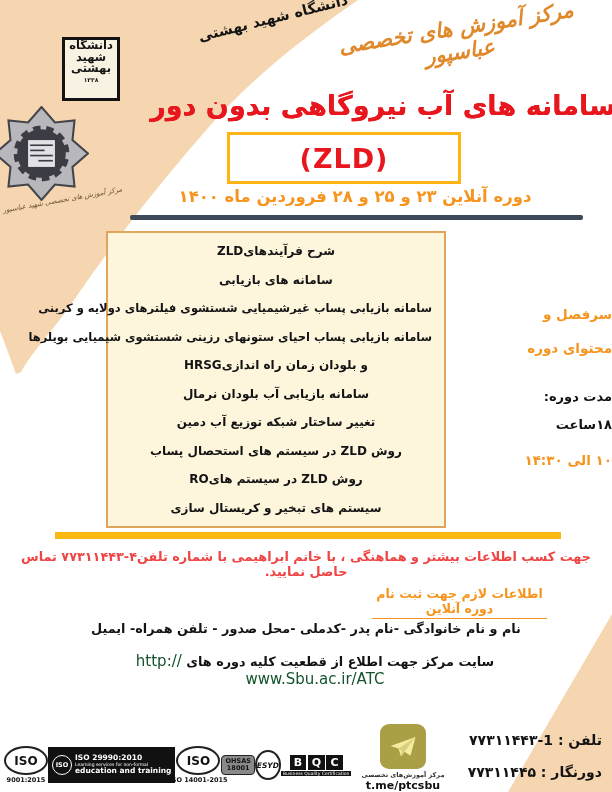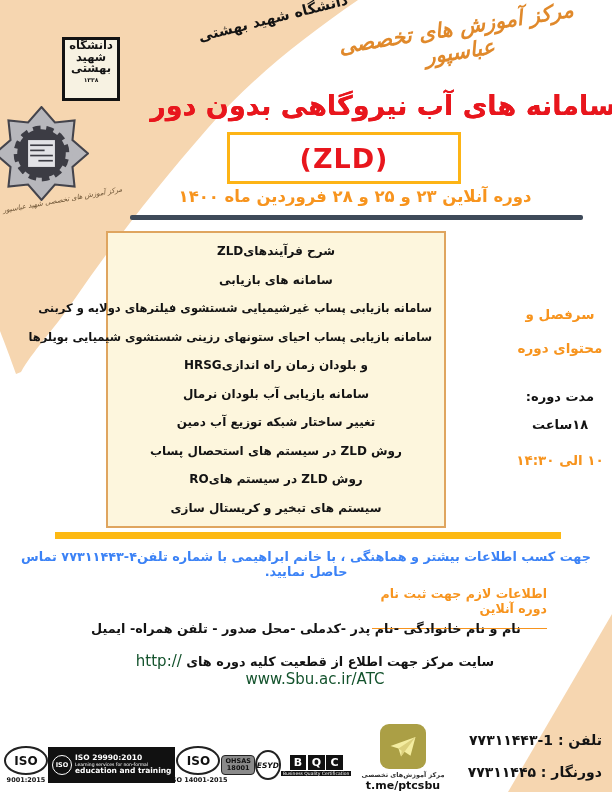--- a/index.html
+++ b/index.html
@@ -35,31 +35,31 @@
   #dark-rule{left:130px;top:215px;width:453px;height:5px;background:#3E4A59;border-radius:2px;}
 
   
   #course-box{left:106px;top:231px;width:340px;height:297px;background:#FDF6DD;border:2px solid #DFA55F;
               box-sizing:border-box;display:flex;flex-direction:column;justify-content:space-between;
               padding:11px 12px;direction:rtl;}
   .topic{font-size:12px;font-weight:bold;color:#131313;text-align:center;white-space:nowrap;}
   .topic.long{font-size:11.5px;}
 
   
-  .side{left:508px;width:104px;text-align:center;direction:rtl;font-weight:bold;}
+  .side{left:508px;width:104px;text-align:right;direction:rtl;font-weight:bold;}
   .side.orange{color:#F7941E;font-size:13.5px;}
   .side.black{color:#131313;font-size:13px;}
 
   #gold-rule{left:55px;top:532px;width:506px;height:7px;background:#FDB913;}
 
   
   #contact-line{left:20px;top:549px;width:572px;text-align:center;font-size:12.8px;font-weight:bold;
-                color:#3b82f6;direction:rtl;}
-  #reg-heading{left:372px;top:586px;width:175px;font-size:12.5px;font-weight:bold;
-               color:#F7941E;direction:rtl;border-bottom:1.5px solid #F7941E;padding-bottom:12px;}
+                color:#ef4444;direction:rtl;}
+  #reg-heading{left:372px;top:586px;width:175px;text-align:center;font-size:12.5px;font-weight:bold;
+               color:#F7941E;direction:rtl;border-bottom:1.5px solid #F7941E;padding-bottom:2px;}
   #fields-line{left:76px;top:621px;width:460px;text-align:center;font-size:12.8px;font-weight:bold;
                color:#131313;direction:rtl;}
   #site-line{left:85px;top:652px;width:460px;text-align:center;font-size:12.8px;font-weight:bold;
              color:#131313;direction:rtl;}
   #site-line .url{color:#14532d;font-size:15px;font-weight:normal;}
 
   
   #certs{left:4px;top:740px;width:345px;height:50px;display:flex;align-items:center;
          filter:grayscale(1);}
   .iso-circle{width:46px;height:38px;display:flex;flex-direction:column;align-items:center;justify-content:center;}

